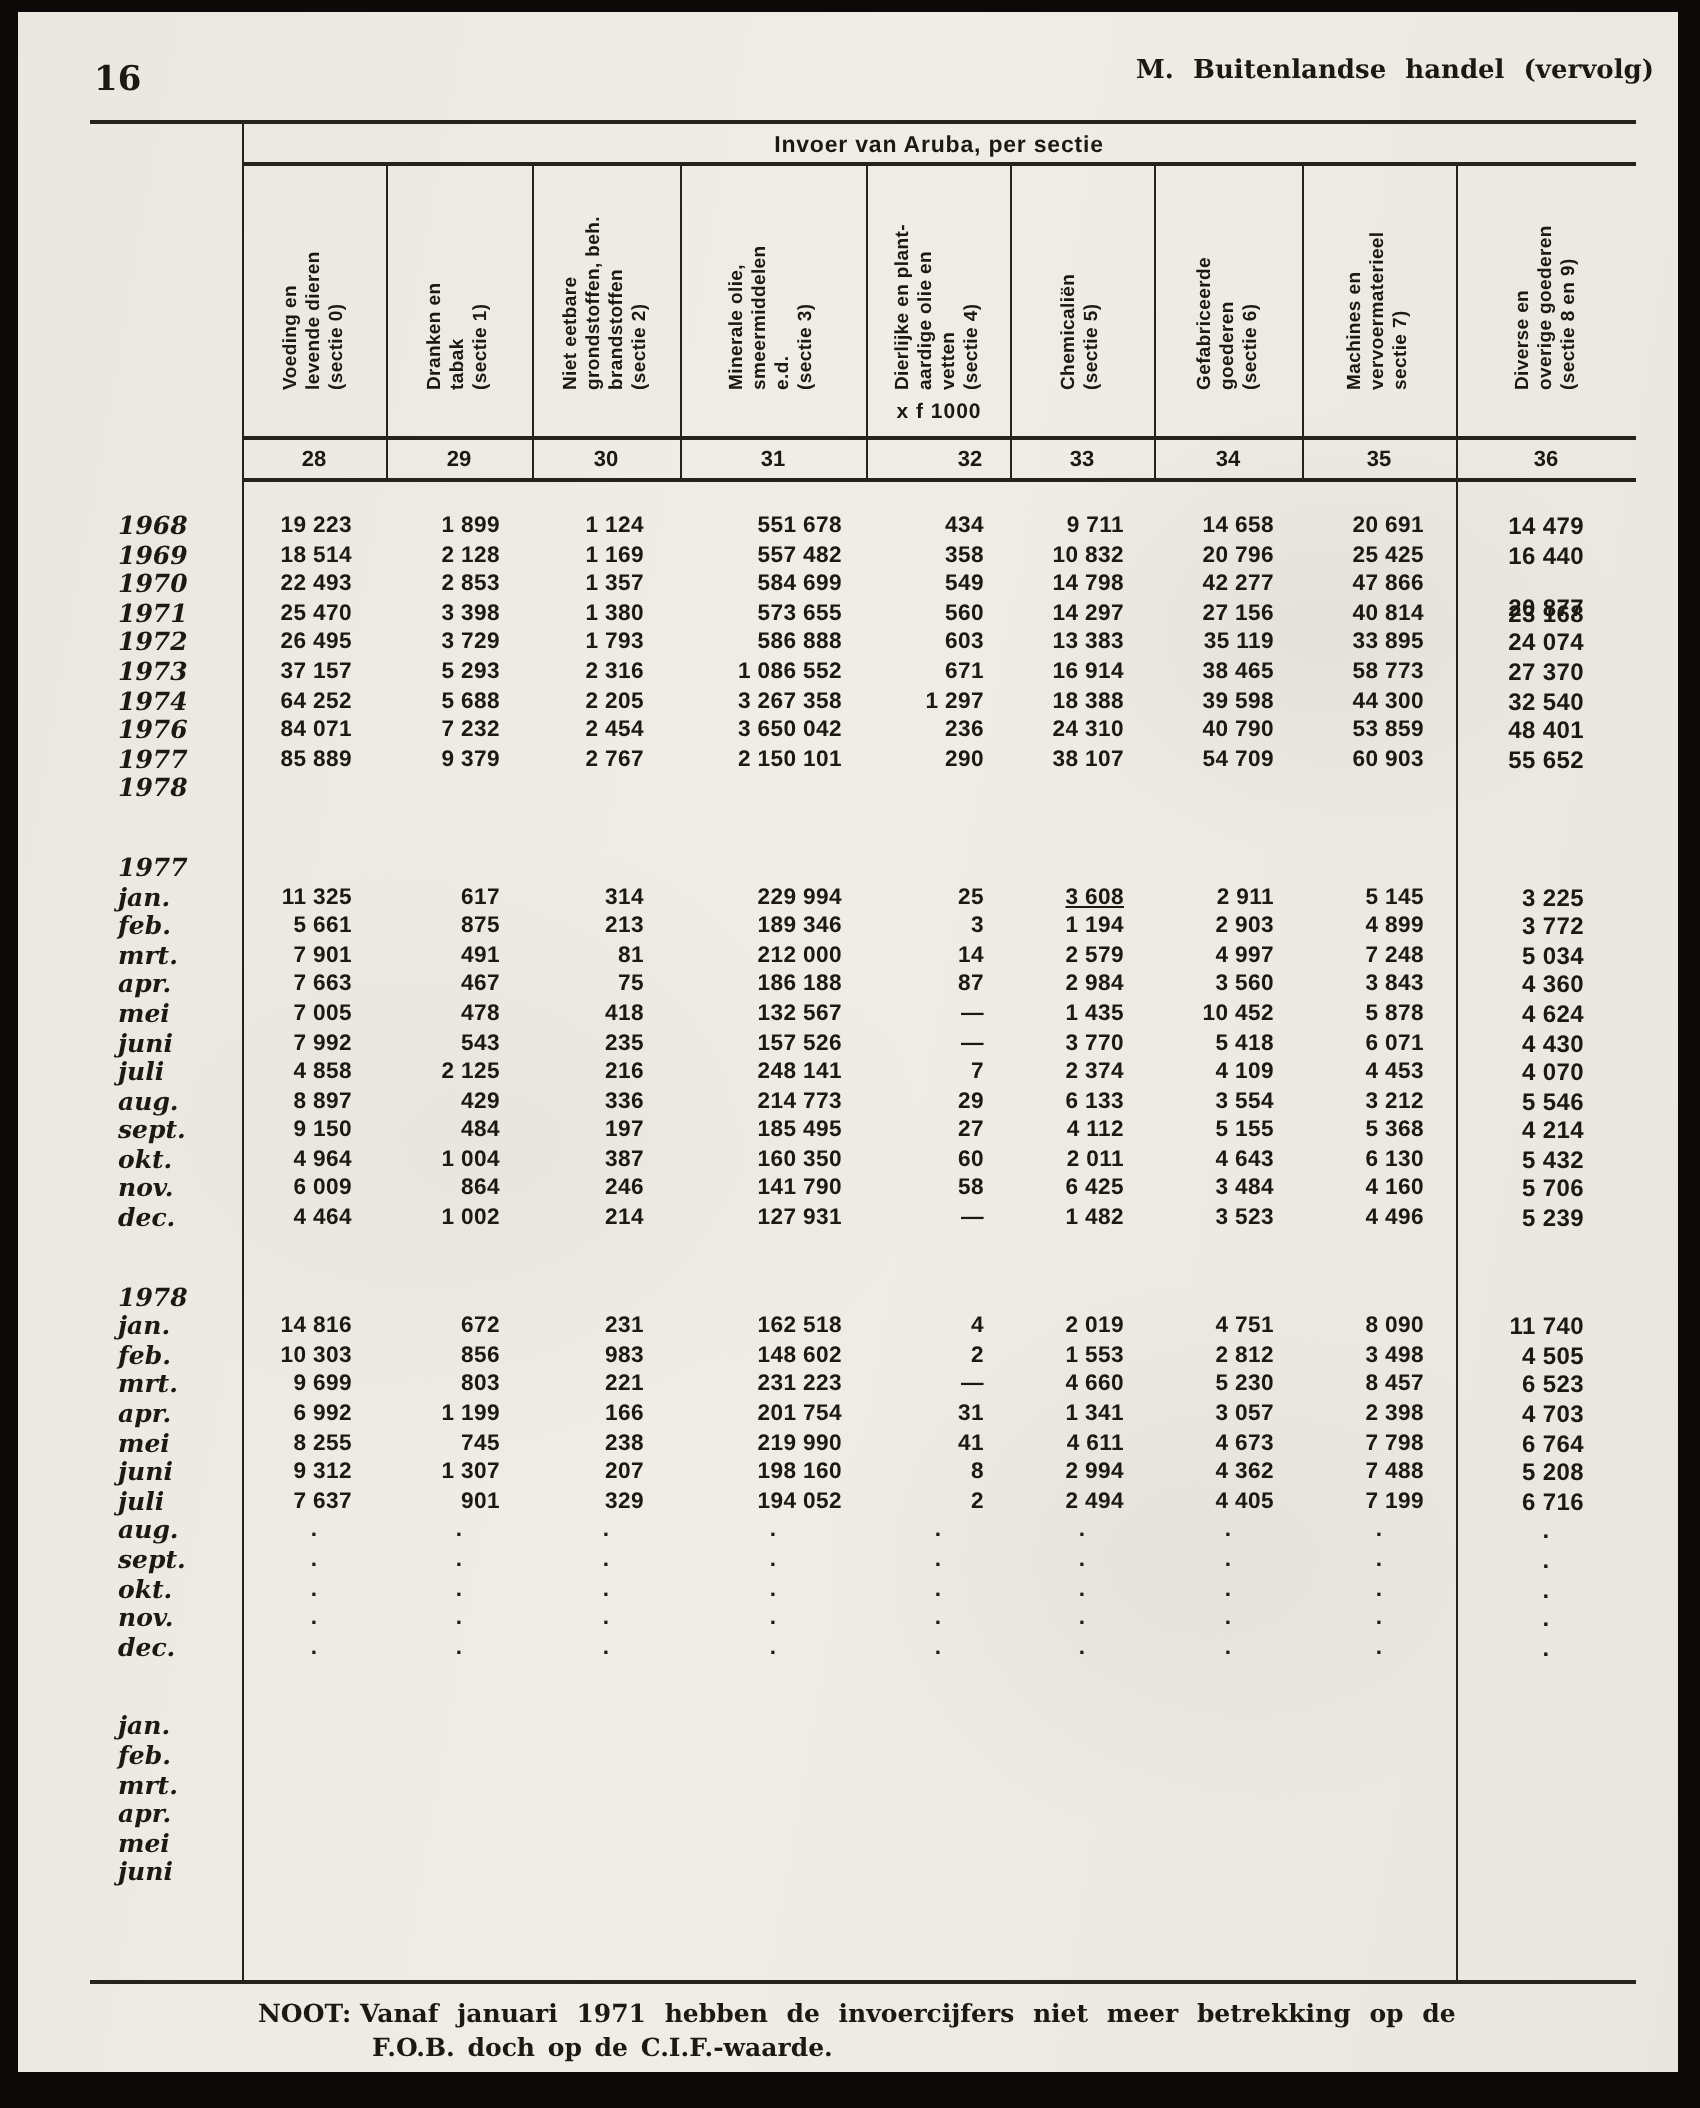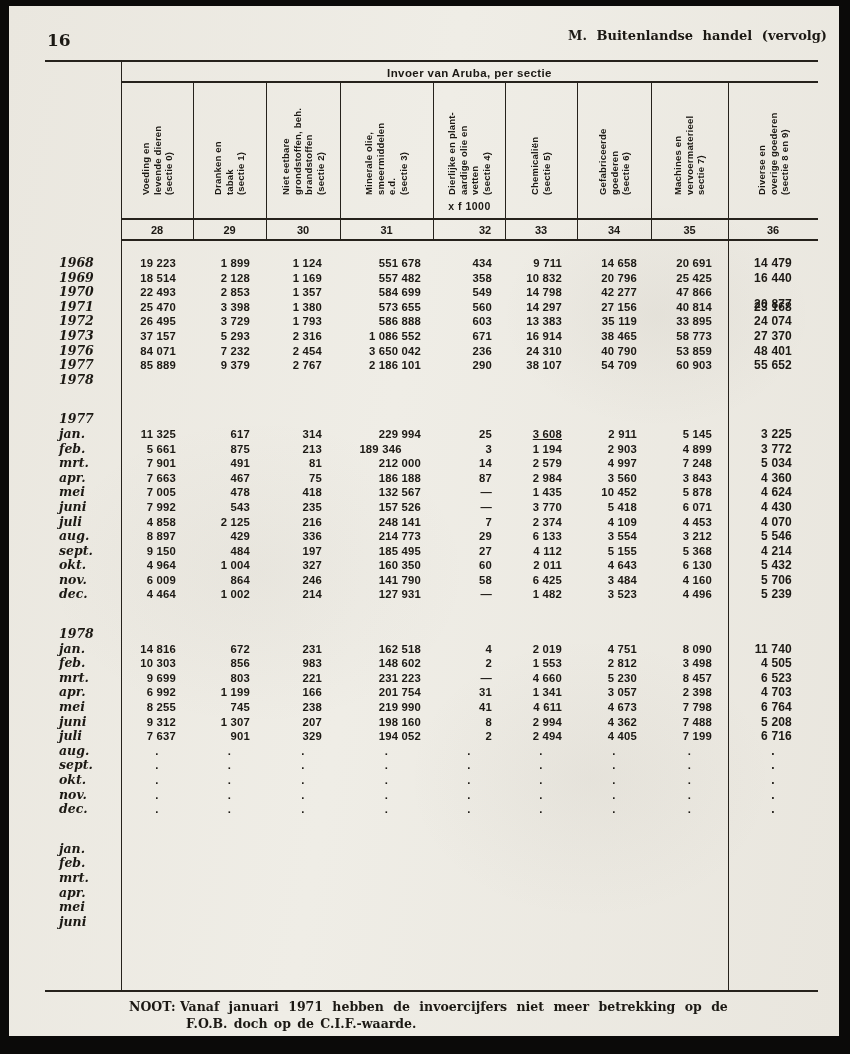--- a/index.html
+++ b/index.html
@@ -204,37 +204,49 @@
           <div class="cell num" style="width: 73px; padding-right: 16px;">5 293</div>
           <div class="cell num" style="width: 74px; padding-right: 18px;">2 316</div>
           <div class="cell num" style="width: 93px; padding-right: 12px;">1 086 552</div>
           <div class="cell num" style="width: 72px; padding-right: 13px;">671</div>
           <div class="cell num" style="width: 72px; padding-right: 15px;">16 914</div>
           <div class="cell num" style="width: 74px; padding-right: 14px;">38 465</div>
           <div class="cell num" style="width: 77px; padding-right: 16px;">58 773</div>
           <div class="cell num last" style="width: 90px; padding-right: 26px;">27 370</div>
         </div>
         <div class="row">
+          <div class="cell label">1974</div>
+          <div class="cell num" style="width: 72px; padding-right: 17px;">64 252</div>
+          <div class="cell num" style="width: 73px; padding-right: 16px;">5 688</div>
+          <div class="cell num" style="width: 74px; padding-right: 18px;">2 205</div>
+          <div class="cell num" style="width: 93px; padding-right: 12px;">3 267 358</div>
+          <div class="cell num" style="width: 72px; padding-right: 13px;">1 297</div>
+          <div class="cell num" style="width: 72px; padding-right: 15px;">18 388</div>
+          <div class="cell num" style="width: 74px; padding-right: 14px;">39 598</div>
+          <div class="cell num" style="width: 77px; padding-right: 16px;">44 300</div>
+          <div class="cell num last" style="width: 90px; padding-right: 26px;">32 540</div>
+        </div>
+        <div class="row">
           <div class="cell label">1976</div>
           <div class="cell num" style="width: 72px; padding-right: 17px;">84 071</div>
           <div class="cell num" style="width: 73px; padding-right: 16px;">7 232</div>
           <div class="cell num" style="width: 74px; padding-right: 18px;">2 454</div>
           <div class="cell num" style="width: 93px; padding-right: 12px;">3 650 042</div>
           <div class="cell num" style="width: 72px; padding-right: 13px;">236</div>
           <div class="cell num" style="width: 72px; padding-right: 15px;">24 310</div>
           <div class="cell num" style="width: 74px; padding-right: 14px;">40 790</div>
           <div class="cell num" style="width: 77px; padding-right: 16px;">53 859</div>
           <div class="cell num last" style="width: 90px; padding-right: 26px;">48 401</div>
         </div>
         <div class="row">
           <div class="cell label">1977</div>
           <div class="cell num" style="width: 72px; padding-right: 17px;">85 889</div>
           <div class="cell num" style="width: 73px; padding-right: 16px;">9 379</div>
           <div class="cell num" style="width: 74px; padding-right: 18px;">2 767</div>
-          <div class="cell num" style="width: 93px; padding-right: 12px;">2 186 101</div>
+          <div class="cell num" style="width: 93px; padding-right: 12px;">2 150 101</div>
           <div class="cell num" style="width: 72px; padding-right: 13px;">290</div>
           <div class="cell num" style="width: 72px; padding-right: 15px;">38 107</div>
           <div class="cell num" style="width: 74px; padding-right: 14px;">54 709</div>
           <div class="cell num" style="width: 77px; padding-right: 16px;">60 903</div>
           <div class="cell num last" style="width: 90px; padding-right: 26px;">55 652</div>
         </div>
         <div class="row">
           <div class="cell label">1978</div>
           <div class="cell num" style="width: 72px; padding-right: 17px;"></div>
           <div class="cell num" style="width: 73px; padding-right: 16px;"></div>
@@ -270,21 +282,21 @@
           <div class="cell num" style="width: 72px; padding-right: 15px; text-decoration: underline;">3 608</div>
           <div class="cell num" style="width: 74px; padding-right: 14px;">2 911</div>
           <div class="cell num" style="width: 77px; padding-right: 16px;">5 145</div>
           <div class="cell num last" style="width: 90px; padding-right: 26px;">3 225</div>
         </div>
         <div class="row">
           <div class="cell label">feb.</div>
           <div class="cell num" style="width: 72px; padding-right: 17px;">5 661</div>
           <div class="cell num" style="width: 73px; padding-right: 16px;">875</div>
           <div class="cell num" style="width: 74px; padding-right: 18px;">213</div>
-          <div class="cell num" style="width: 93px; padding-right: 12px; text-align: center;">189 346</div>
+          <div class="cell num" style="width: 93px; padding-right: 12px;">189 346</div>
           <div class="cell num" style="width: 72px; padding-right: 13px;">3</div>
           <div class="cell num" style="width: 72px; padding-right: 15px;">1 194</div>
           <div class="cell num" style="width: 74px; padding-right: 14px;">2 903</div>
           <div class="cell num" style="width: 77px; padding-right: 16px;">4 899</div>
           <div class="cell num last" style="width: 90px; padding-right: 26px;">3 772</div>
         </div>
         <div class="row">
           <div class="cell label">mrt.</div>
           <div class="cell num" style="width: 72px; padding-right: 17px;">7 901</div>
           <div class="cell num" style="width: 73px; padding-right: 16px;">491</div>
@@ -365,21 +377,21 @@
           <div class="cell num" style="width: 72px; padding-right: 13px;">27</div>
           <div class="cell num" style="width: 72px; padding-right: 15px;">4 112</div>
           <div class="cell num" style="width: 74px; padding-right: 14px;">5 155</div>
           <div class="cell num" style="width: 77px; padding-right: 16px;">5 368</div>
           <div class="cell num last" style="width: 90px; padding-right: 26px;">4 214</div>
         </div>
         <div class="row">
           <div class="cell label">okt.</div>
           <div class="cell num" style="width: 72px; padding-right: 17px;">4 964</div>
           <div class="cell num" style="width: 73px; padding-right: 16px;">1 004</div>
-          <div class="cell num" style="width: 74px; padding-right: 18px;">327</div>
+          <div class="cell num" style="width: 74px; padding-right: 18px;">387</div>
           <div class="cell num" style="width: 93px; padding-right: 12px;">160 350</div>
           <div class="cell num" style="width: 72px; padding-right: 13px;">60</div>
           <div class="cell num" style="width: 72px; padding-right: 15px;">2 011</div>
           <div class="cell num" style="width: 74px; padding-right: 14px;">4 643</div>
           <div class="cell num" style="width: 77px; padding-right: 16px;">6 130</div>
           <div class="cell num last" style="width: 90px; padding-right: 26px;">5 432</div>
         </div>
         <div class="row">
           <div class="cell label">nov.</div>
           <div class="cell num" style="width: 72px; padding-right: 17px;">6 009</div>

